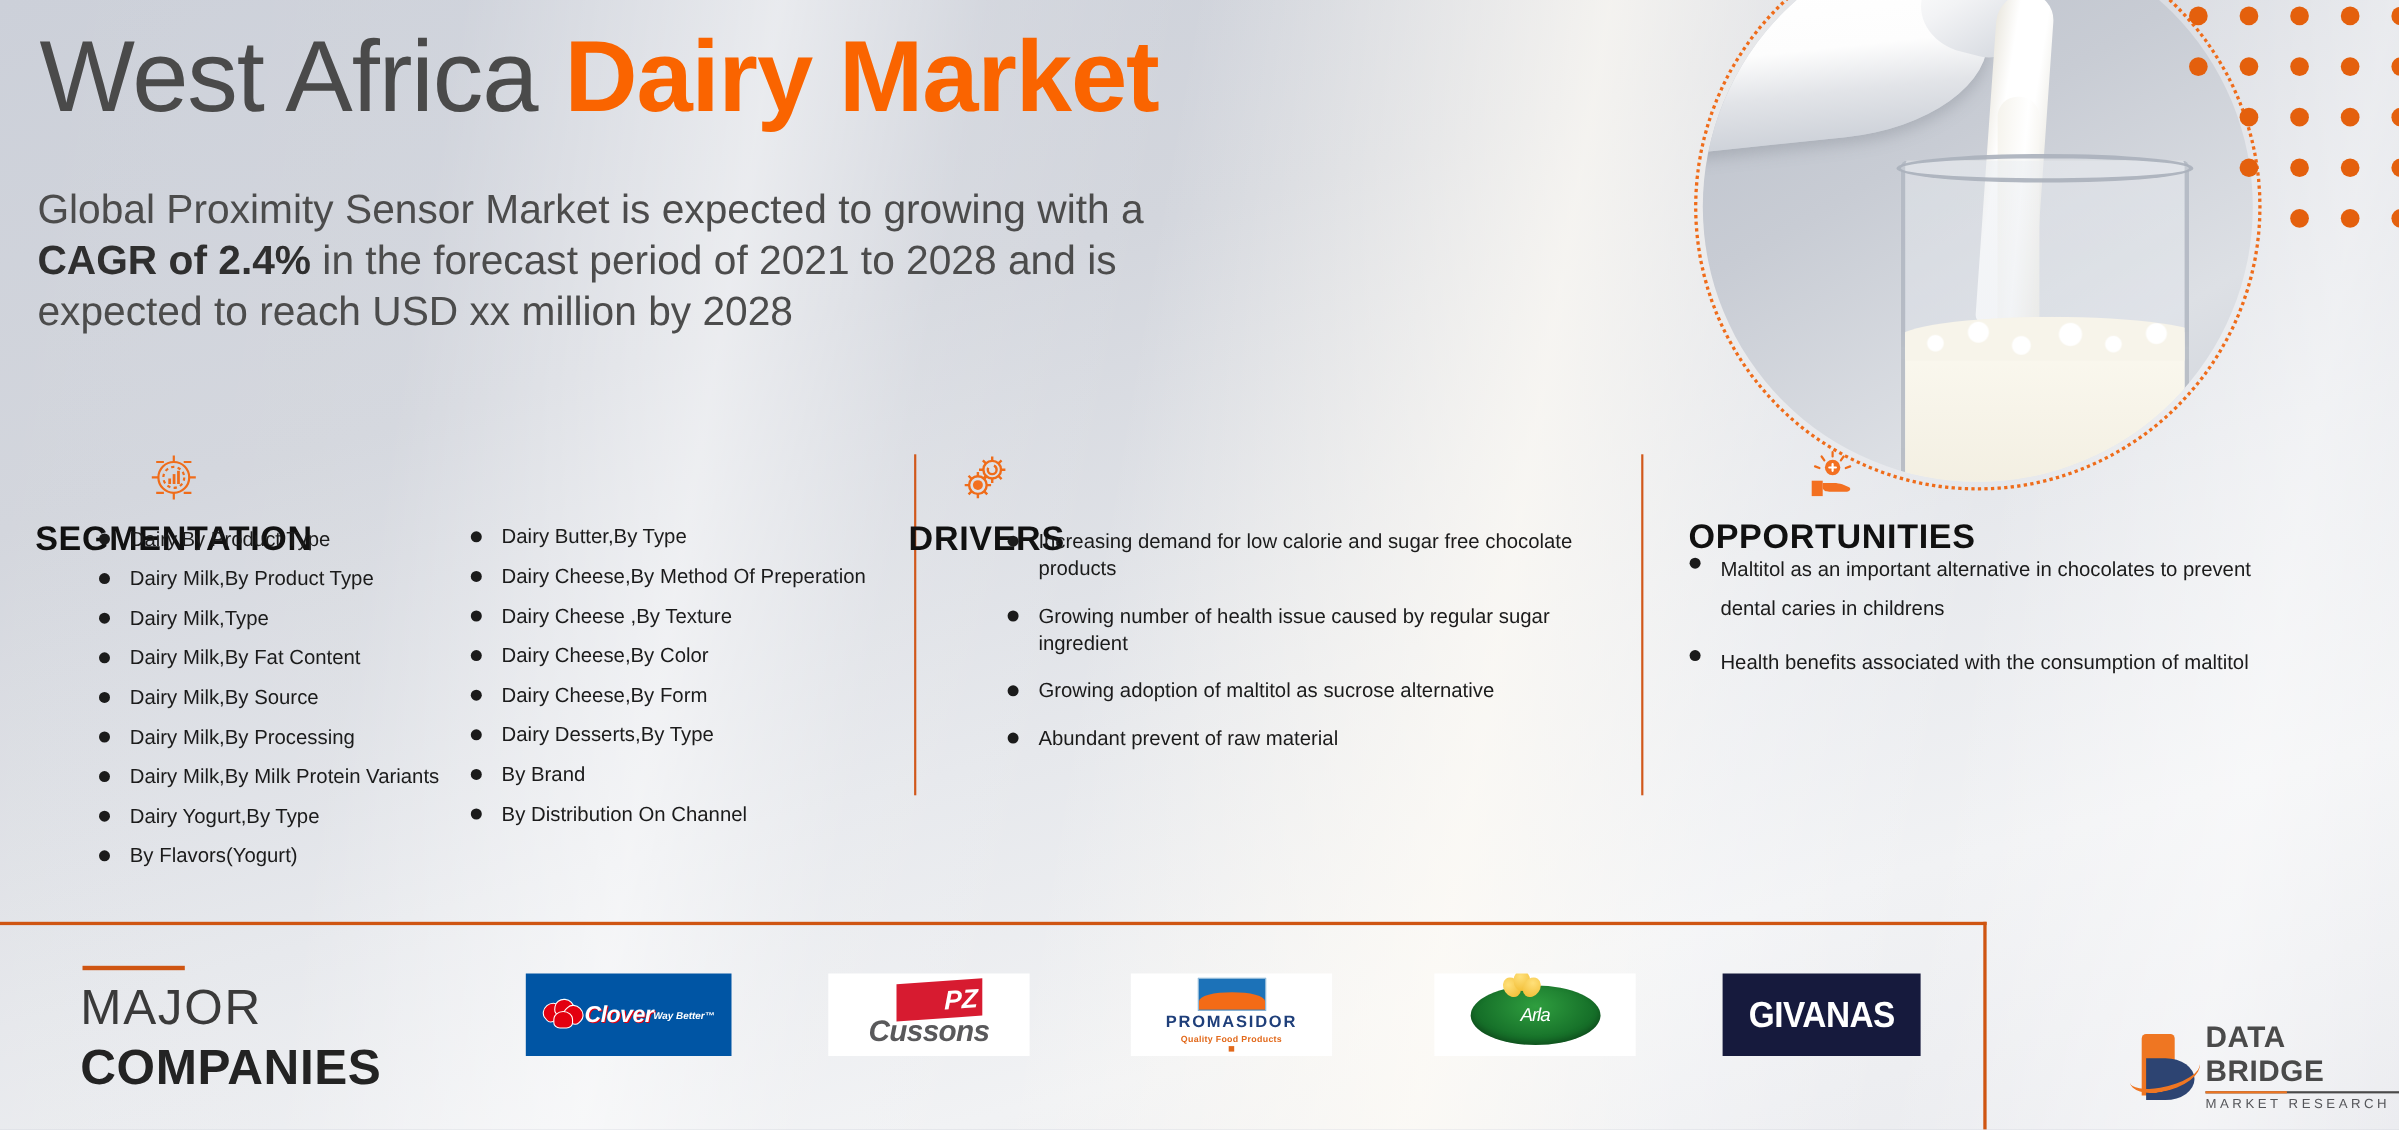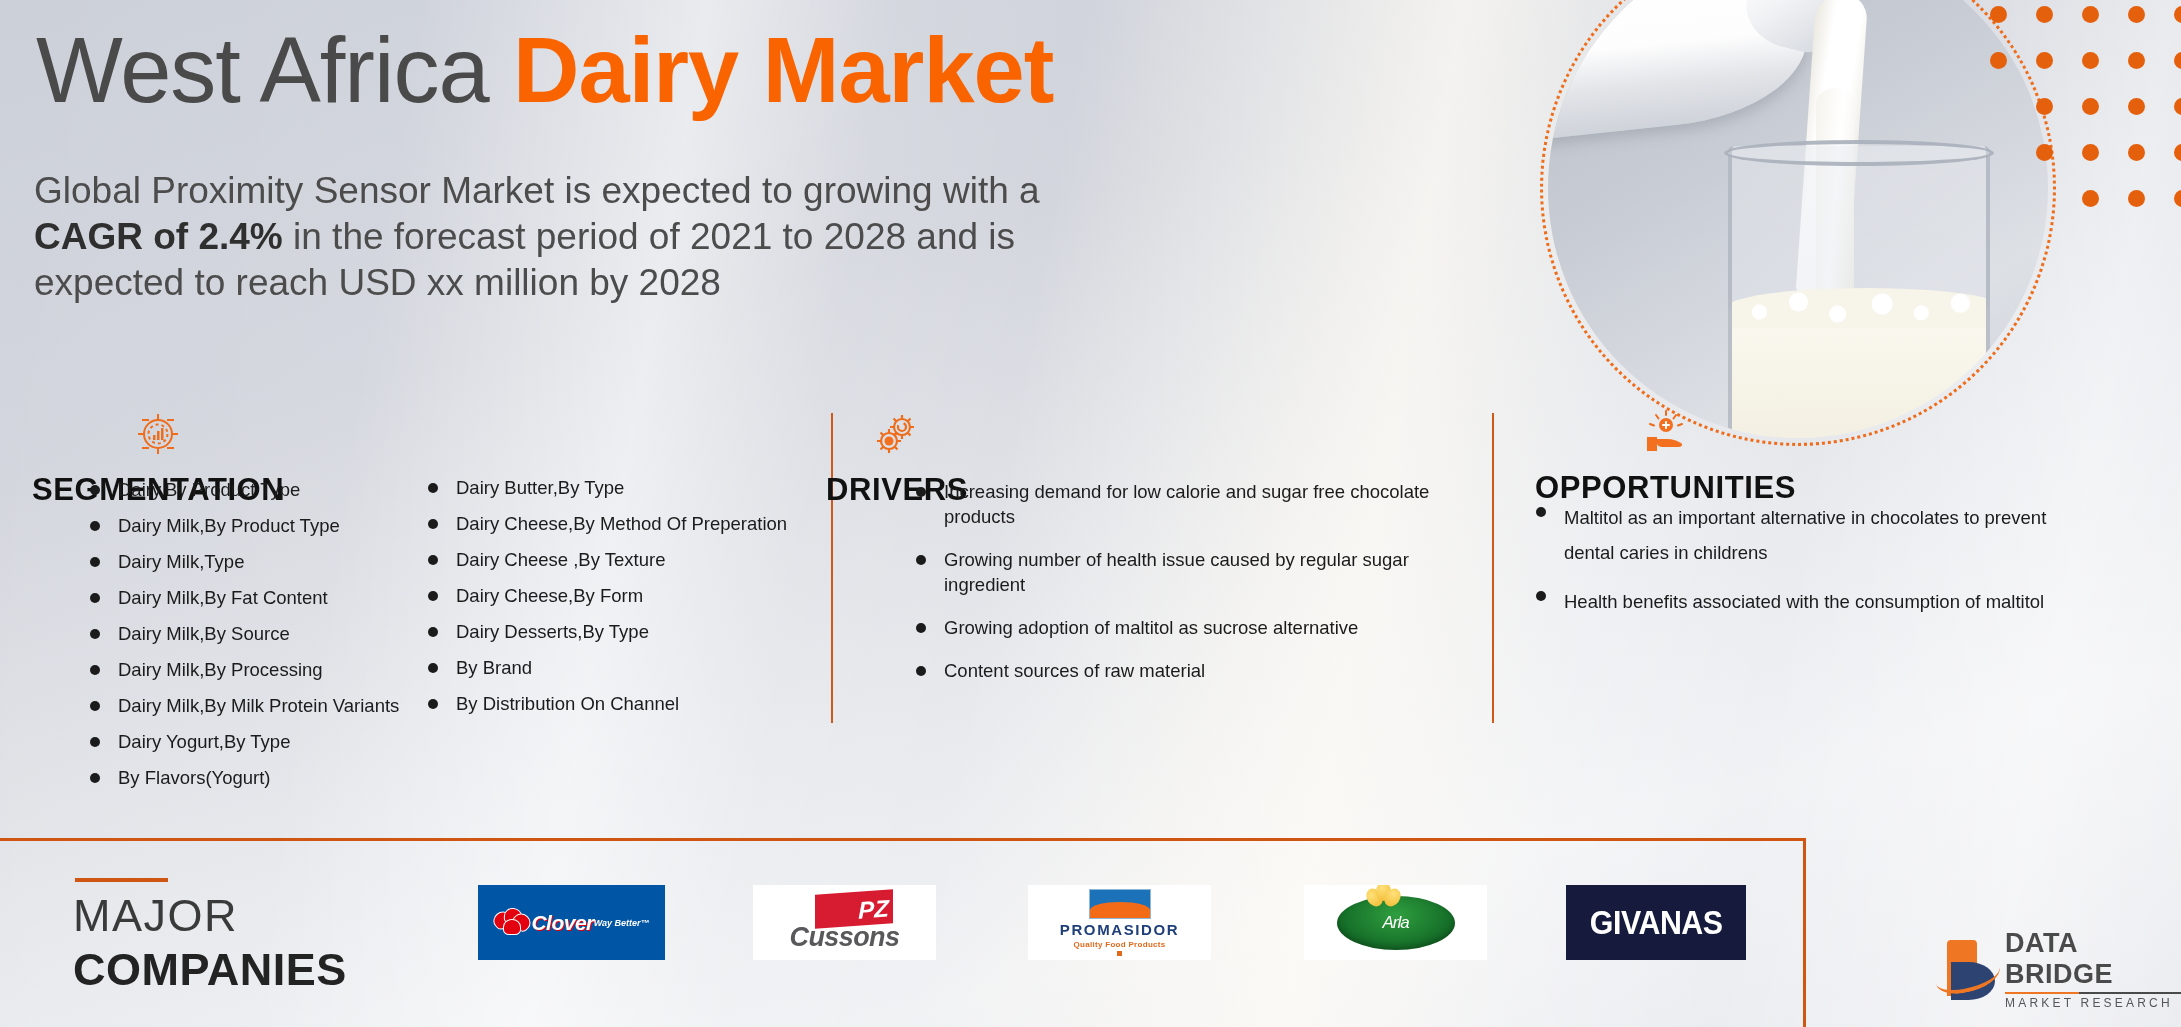--- a/index.html
+++ b/index.html
@@ -410,20 +410,21 @@
       <li>Dairy Milk,By Source</li>
       <li>Dairy Milk,By Processing</li>
       <li>Dairy Milk,By Milk Protein Variants</li>
       <li>Dairy Yogurt,By Type</li>
       <li>By Flavors(Yogurt)</li>
     </ul>
   <ul class="bullets" id="seg-col-b">
       <li>Dairy Butter,By Type</li>
       <li>Dairy Cheese,By Method Of Preperation</li>
       <li>Dairy Cheese ,By Texture</li>
+      <li>Dairy Cheese,By Color</li>
       <li>Dairy Cheese,By Form</li>
       <li>Dairy Desserts,By Type</li>
       <li>By Brand</li>
       <li>By Distribution On Channel</li>
     </ul>
 
   <div class="vdiv" id="vdiv-1"></div>
 
   <div class="section-head" id="drv-head">
     <svg class="sec-icon" viewBox="0 0 48 48">
@@ -437,21 +438,21 @@
         <path d="M16 19 v4 M16 39 v4 M4 31 h4 M24 31 h4 M7.5 22.5 l3 3 M21.5 36.5 l3 3 M24.5 22.5 l-3 3 M10.5 36.5 l-3 3"></path>
       </g>
       <circle cx="16" cy="31" r="4.5" fill="#f37021"></circle>
     </svg>
     <span class="title">DRIVERS</span>
   </div>
   <ul class="bullets" id="drv-list">
       <li>Increasing demand for low calorie and sugar free chocolate products</li>
       <li>Growing number of health issue caused by regular sugar ingredient</li>
       <li>Growing adoption of maltitol as sucrose alternative</li>
-      <li>Content sources of raw material</li>
+      <li>Abundant prevent of raw material</li>
     </ul>
 
   <div class="vdiv" id="vdiv-2"></div>
 
   <div class="section-head" id="opp-head">
     <svg class="sec-icon" viewBox="0 0 48 48">
       <g stroke="#ef6c1a" stroke-width="2" stroke-linecap="round">
         <path d="M24 3 v4 M14 7 l2.5 3.5 M34 7 l-2.5 3.5 M8 16 l4 1.5 M40 16 l-4 1.5"></path>
       </g>
       <circle cx="24" cy="17" r="7" fill="#f37021"></circle>

